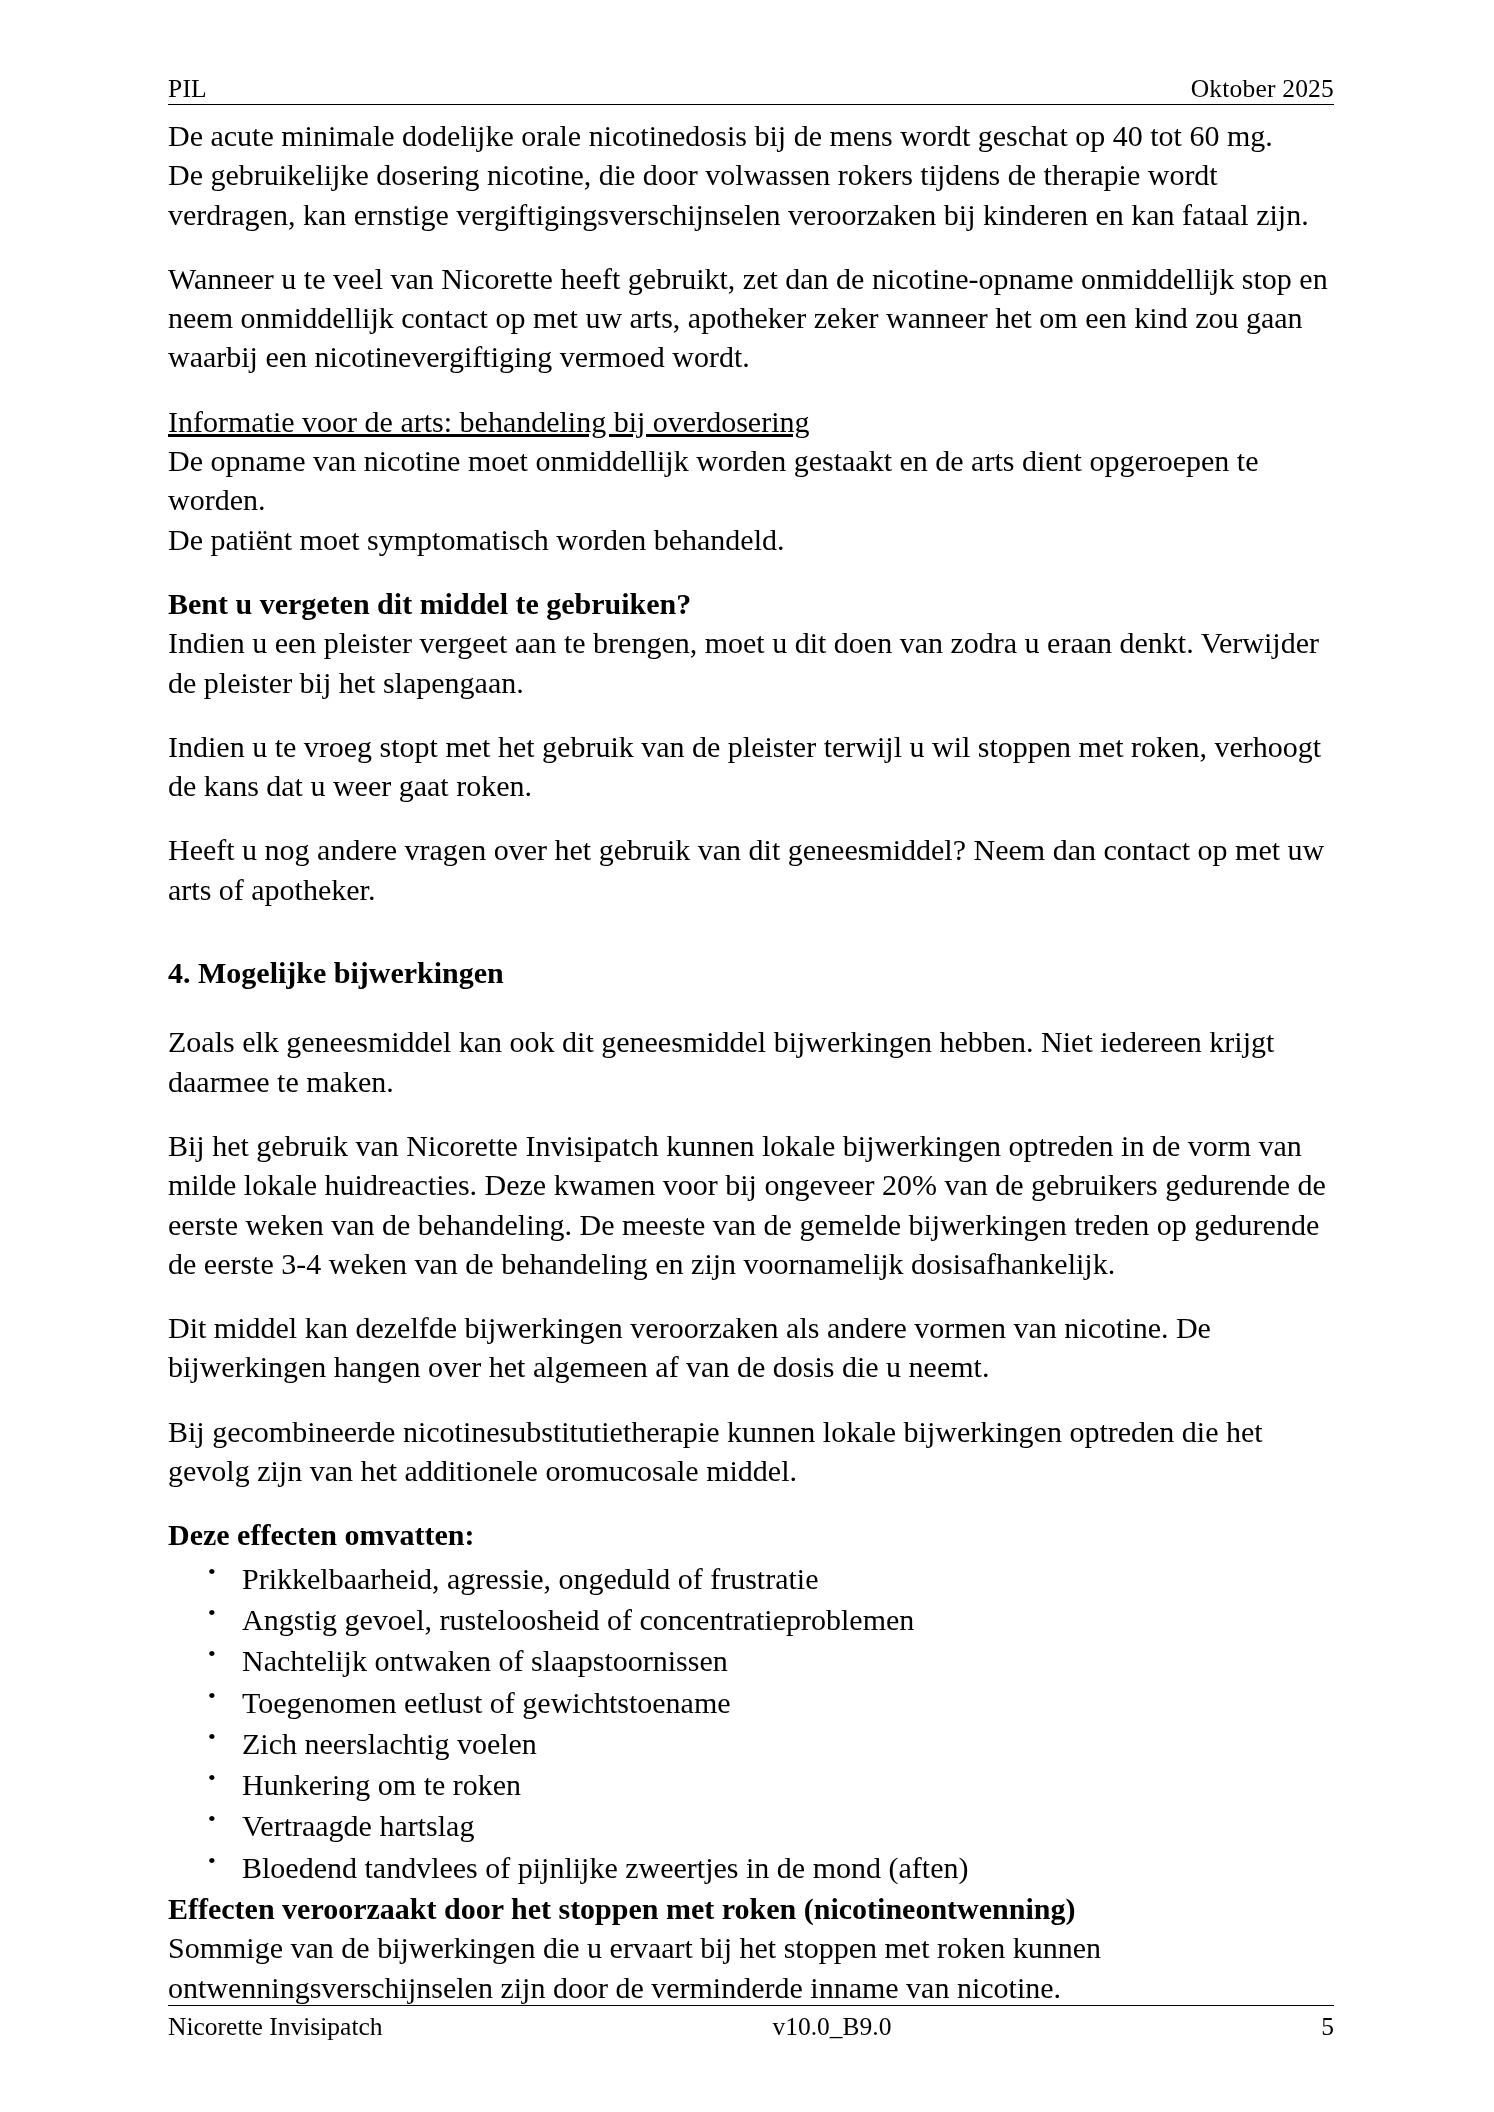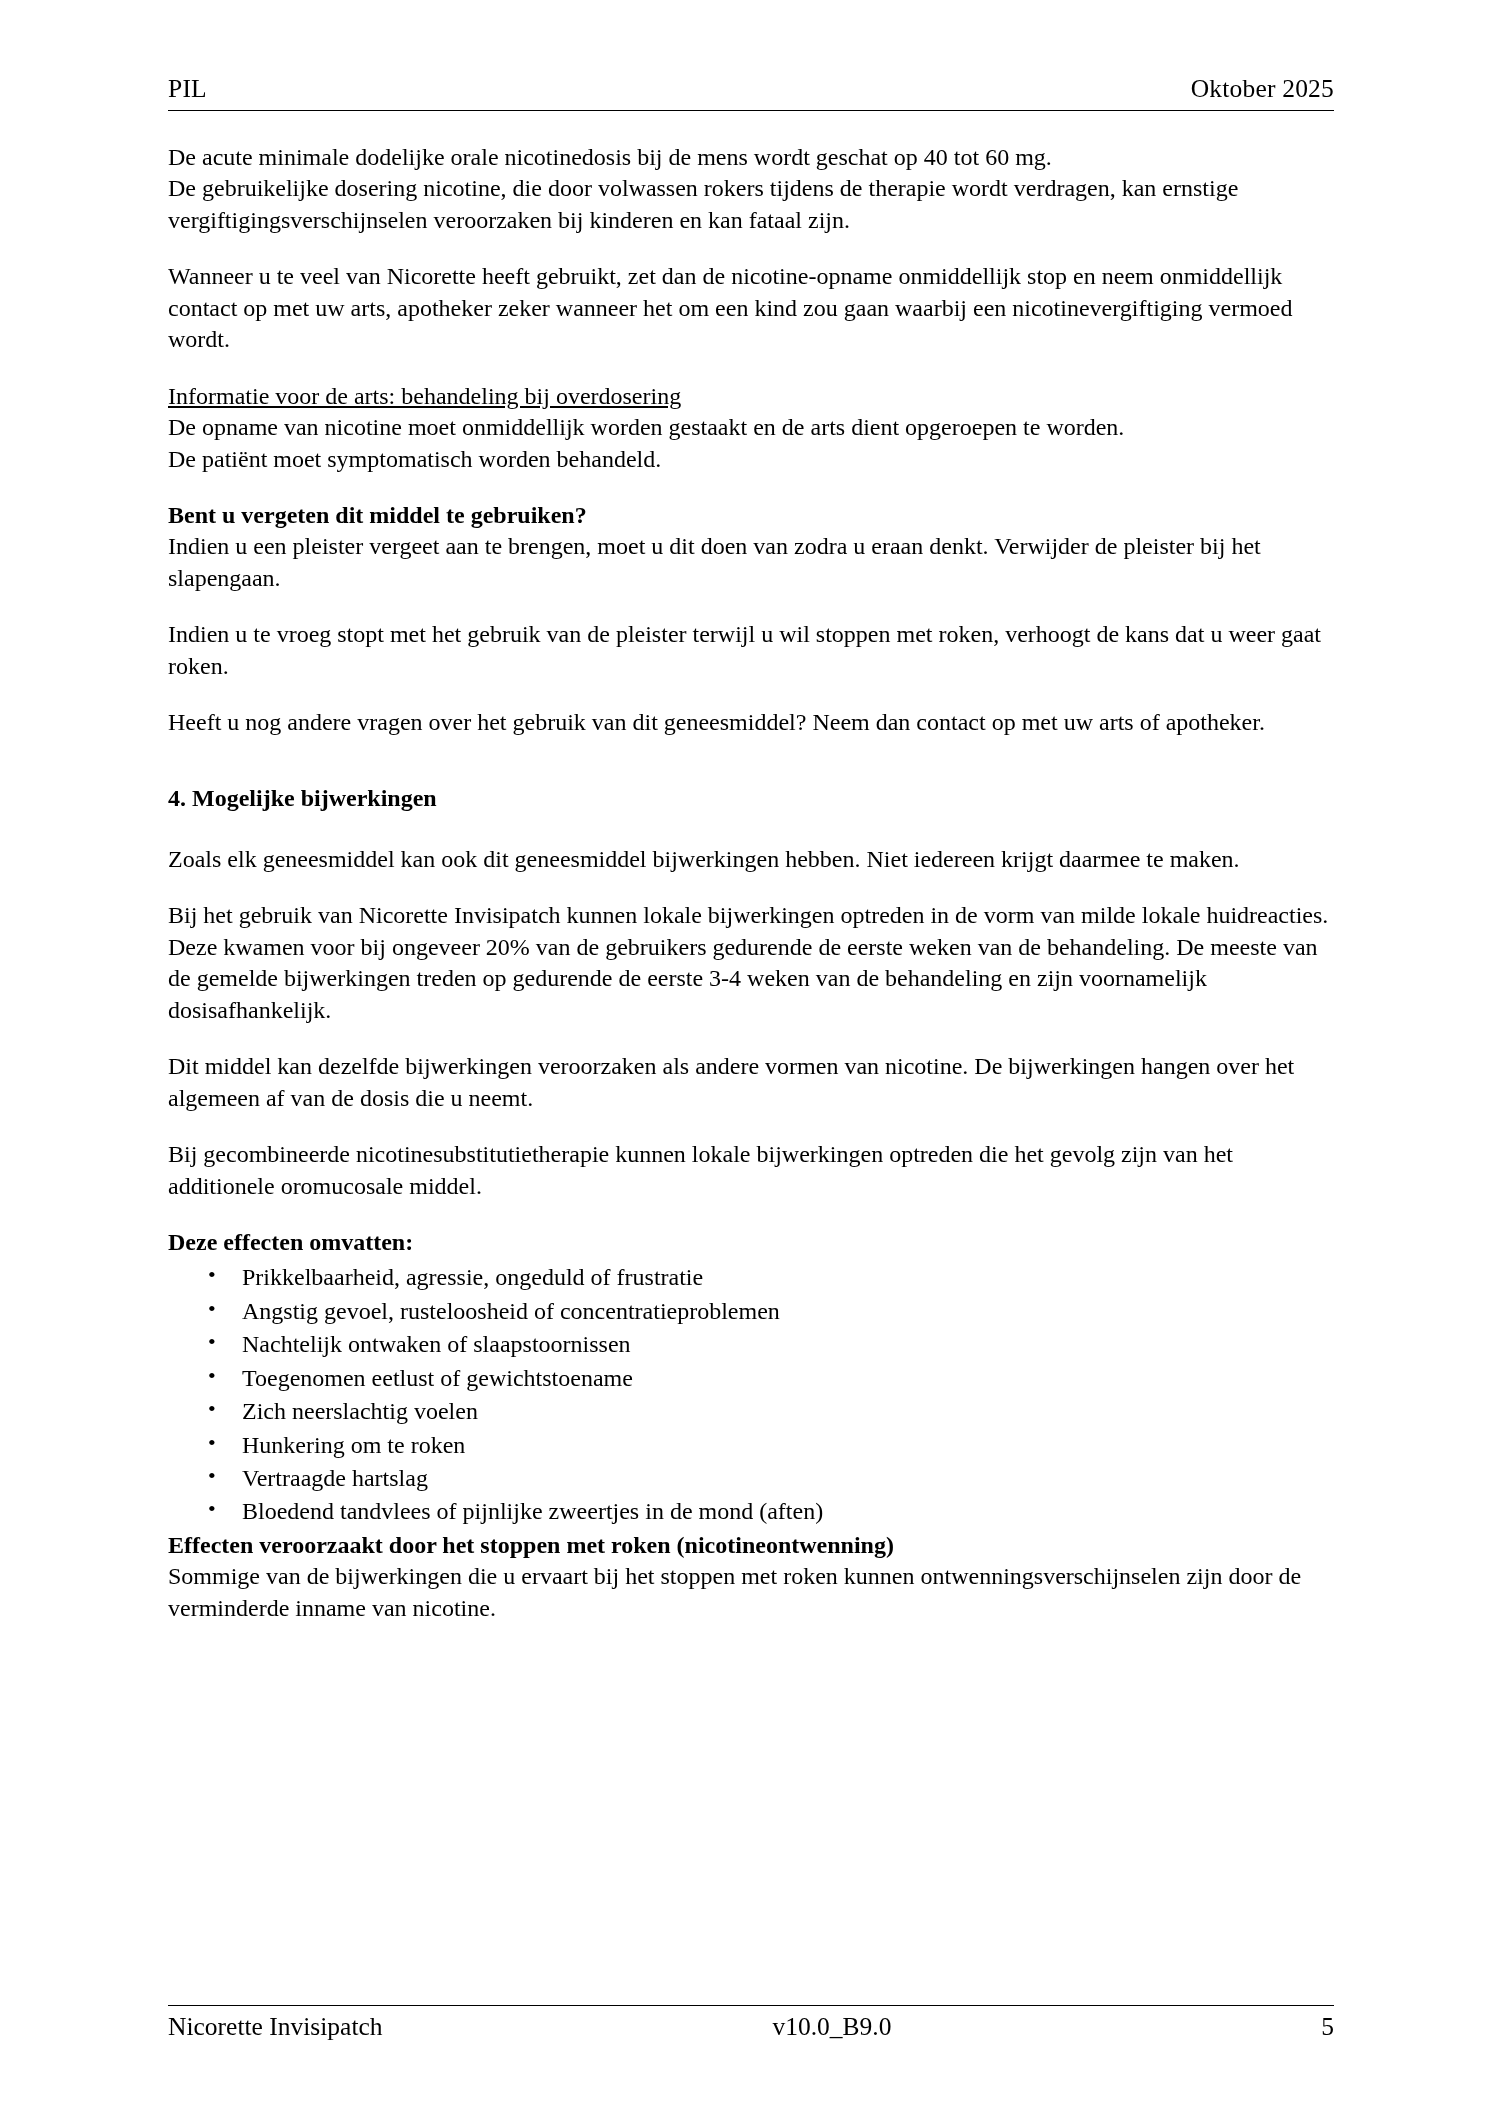--- a/index.html
+++ b/index.html
@@ -19,29 +19,28 @@
     padding: 74px 160px 40px 168px;
     position: relative;
   }
   
   .doc-header {
     display: flex;
     justify-content: space-between;
     align-items: baseline;
     font-size: 25.5px;
     border-bottom: 1.6px solid #000;
-    padding-bottom: 6px;
   }
   .doc-header .left { letter-spacing: .2px; }
   .doc-header .right { letter-spacing: .2px; }
 
   
   .content {
-    margin-top: 31px;
-    font-size: 24px;
+    margin-top: 11px;
+    font-size: 30px;
     line-height: 1.31;
   }
   p {
     margin: 0;
   }
   .block {
     margin-bottom: 25px;
   }
   .tight { margin-bottom: 0; }
   .underline {

